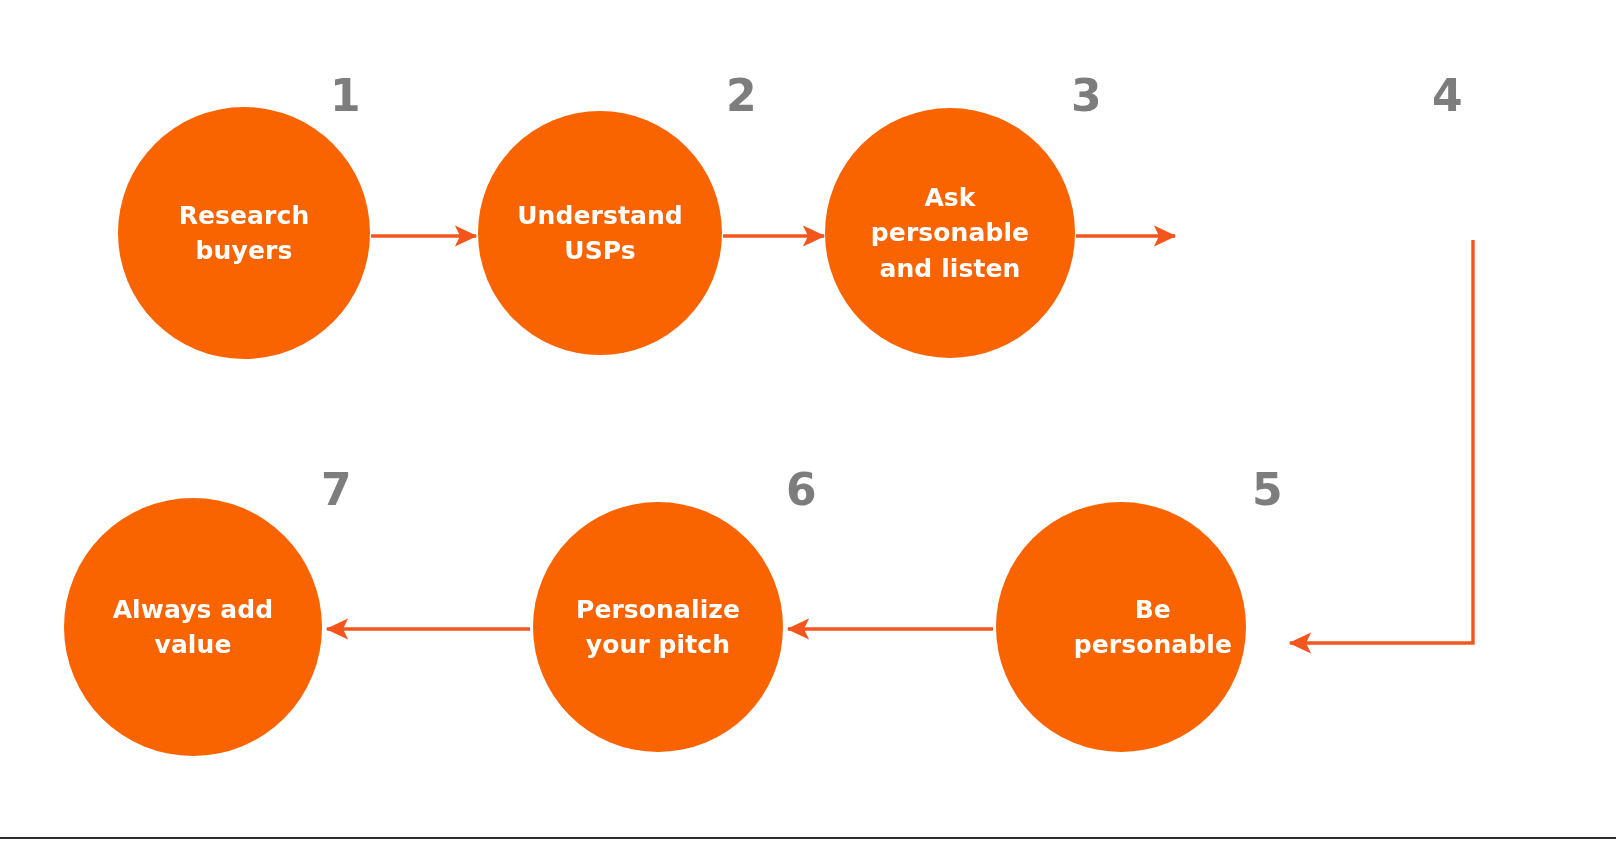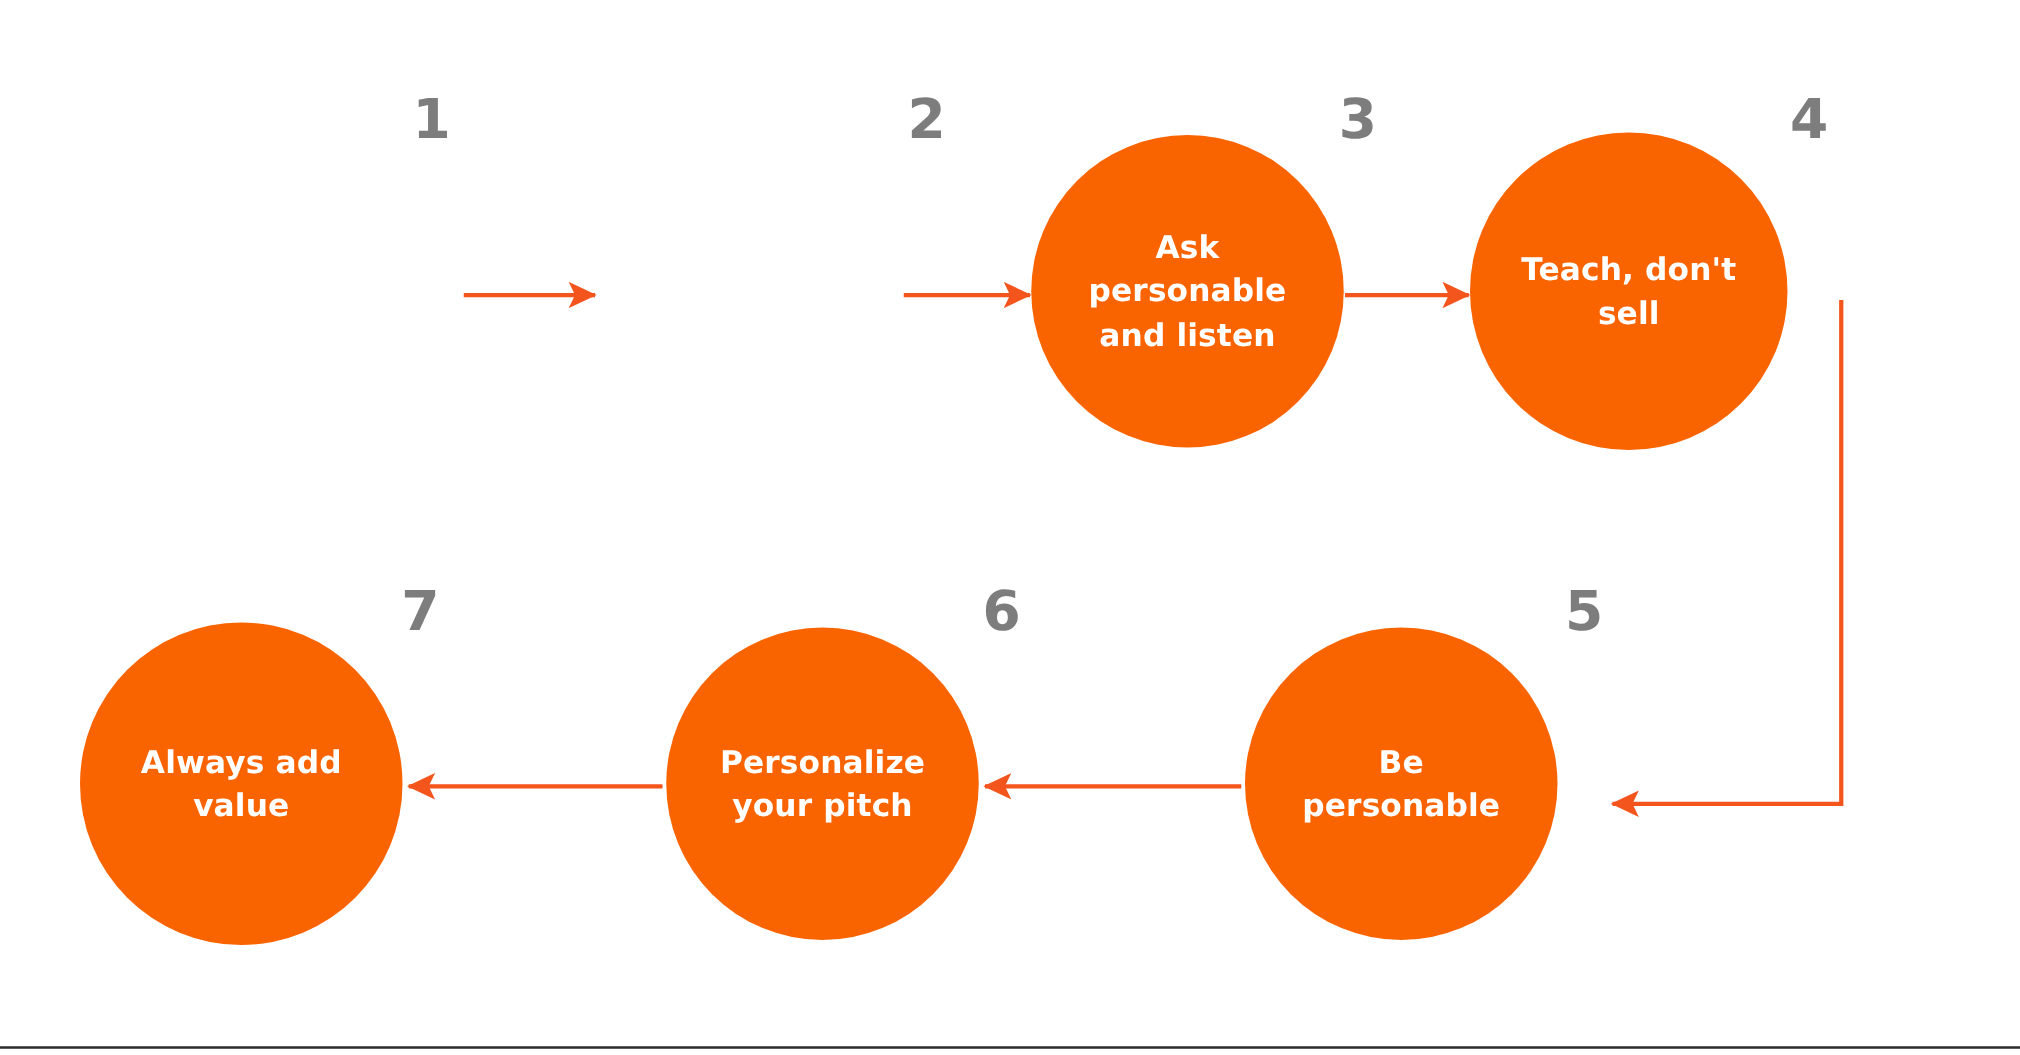--- a/index.html
+++ b/index.html
@@ -83,38 +83,42 @@
 
     <line x1="1076" y1="236" x2="1175" y2="236" stroke="#f4551d" stroke-width="3.4" marker-end="url(#arrowhead)"></line>
 
     <path d="M1473,240 L1473,643 L1290,643" fill="none" stroke="#f4551d" stroke-width="3.4" marker-end="url(#arrowhead)"></path>
 
     <line x1="993" y1="629" x2="788" y2="629" stroke="#f4551d" stroke-width="3.4" marker-end="url(#arrowhead)"></line>
 
     <line x1="530" y1="629" x2="327" y2="629" stroke="#f4551d" stroke-width="3.4" marker-end="url(#arrowhead)"></line>
   </svg>
 
+  <div class="node" style="left:118px; top:107px; width:252px; height:252px;">
+    <span class="node-label">Research
+buyers</span>
+  </div>
   <div class="step-number" style="left:330px; top:74px; width:30px;">1</div>
 
+  <div class="node" style="left:478px; top:111px; width:244px; height:244px;">
+    <span class="node-label">Understand
+USPs</span>
+  </div>
   <div class="step-number" style="left:726px; top:74px; width:30px;">2</div>
 
   <div class="node" style="left:825px; top:108px; width:250px; height:250px;">
     <span class="node-label">Ask
 personable
 and listen</span>
   </div>
   <div class="step-number" style="left:1071px; top:74px; width:30px;">3</div>
 
-  <div class="node" style="left:1176px; top:106px; width:254px; height:254px;">
-    <span class="node-label">Teach, don't
-sell</span>
-  </div>
   <div class="step-number" style="left:1432px; top:74px; width:30px;">4</div>
 
-  <div class="node" style="left:996px; top:502px; width:250px; height:250px;">
+  <div class="node" style="left:996px; top:502px; width:250px; height:250px;justify-content:flex-end;">
     <span class="node-label">Be
 personable</span>
   </div>
   <div class="step-number" style="left:1252px; top:468px; width:30px;">5</div>
 
   <div class="node" style="left:533px; top:502px; width:250px; height:250px;">
     <span class="node-label">Personalize
 your pitch</span>
   </div>
   <div class="step-number" style="left:786px; top:468px; width:30px;">6</div>

